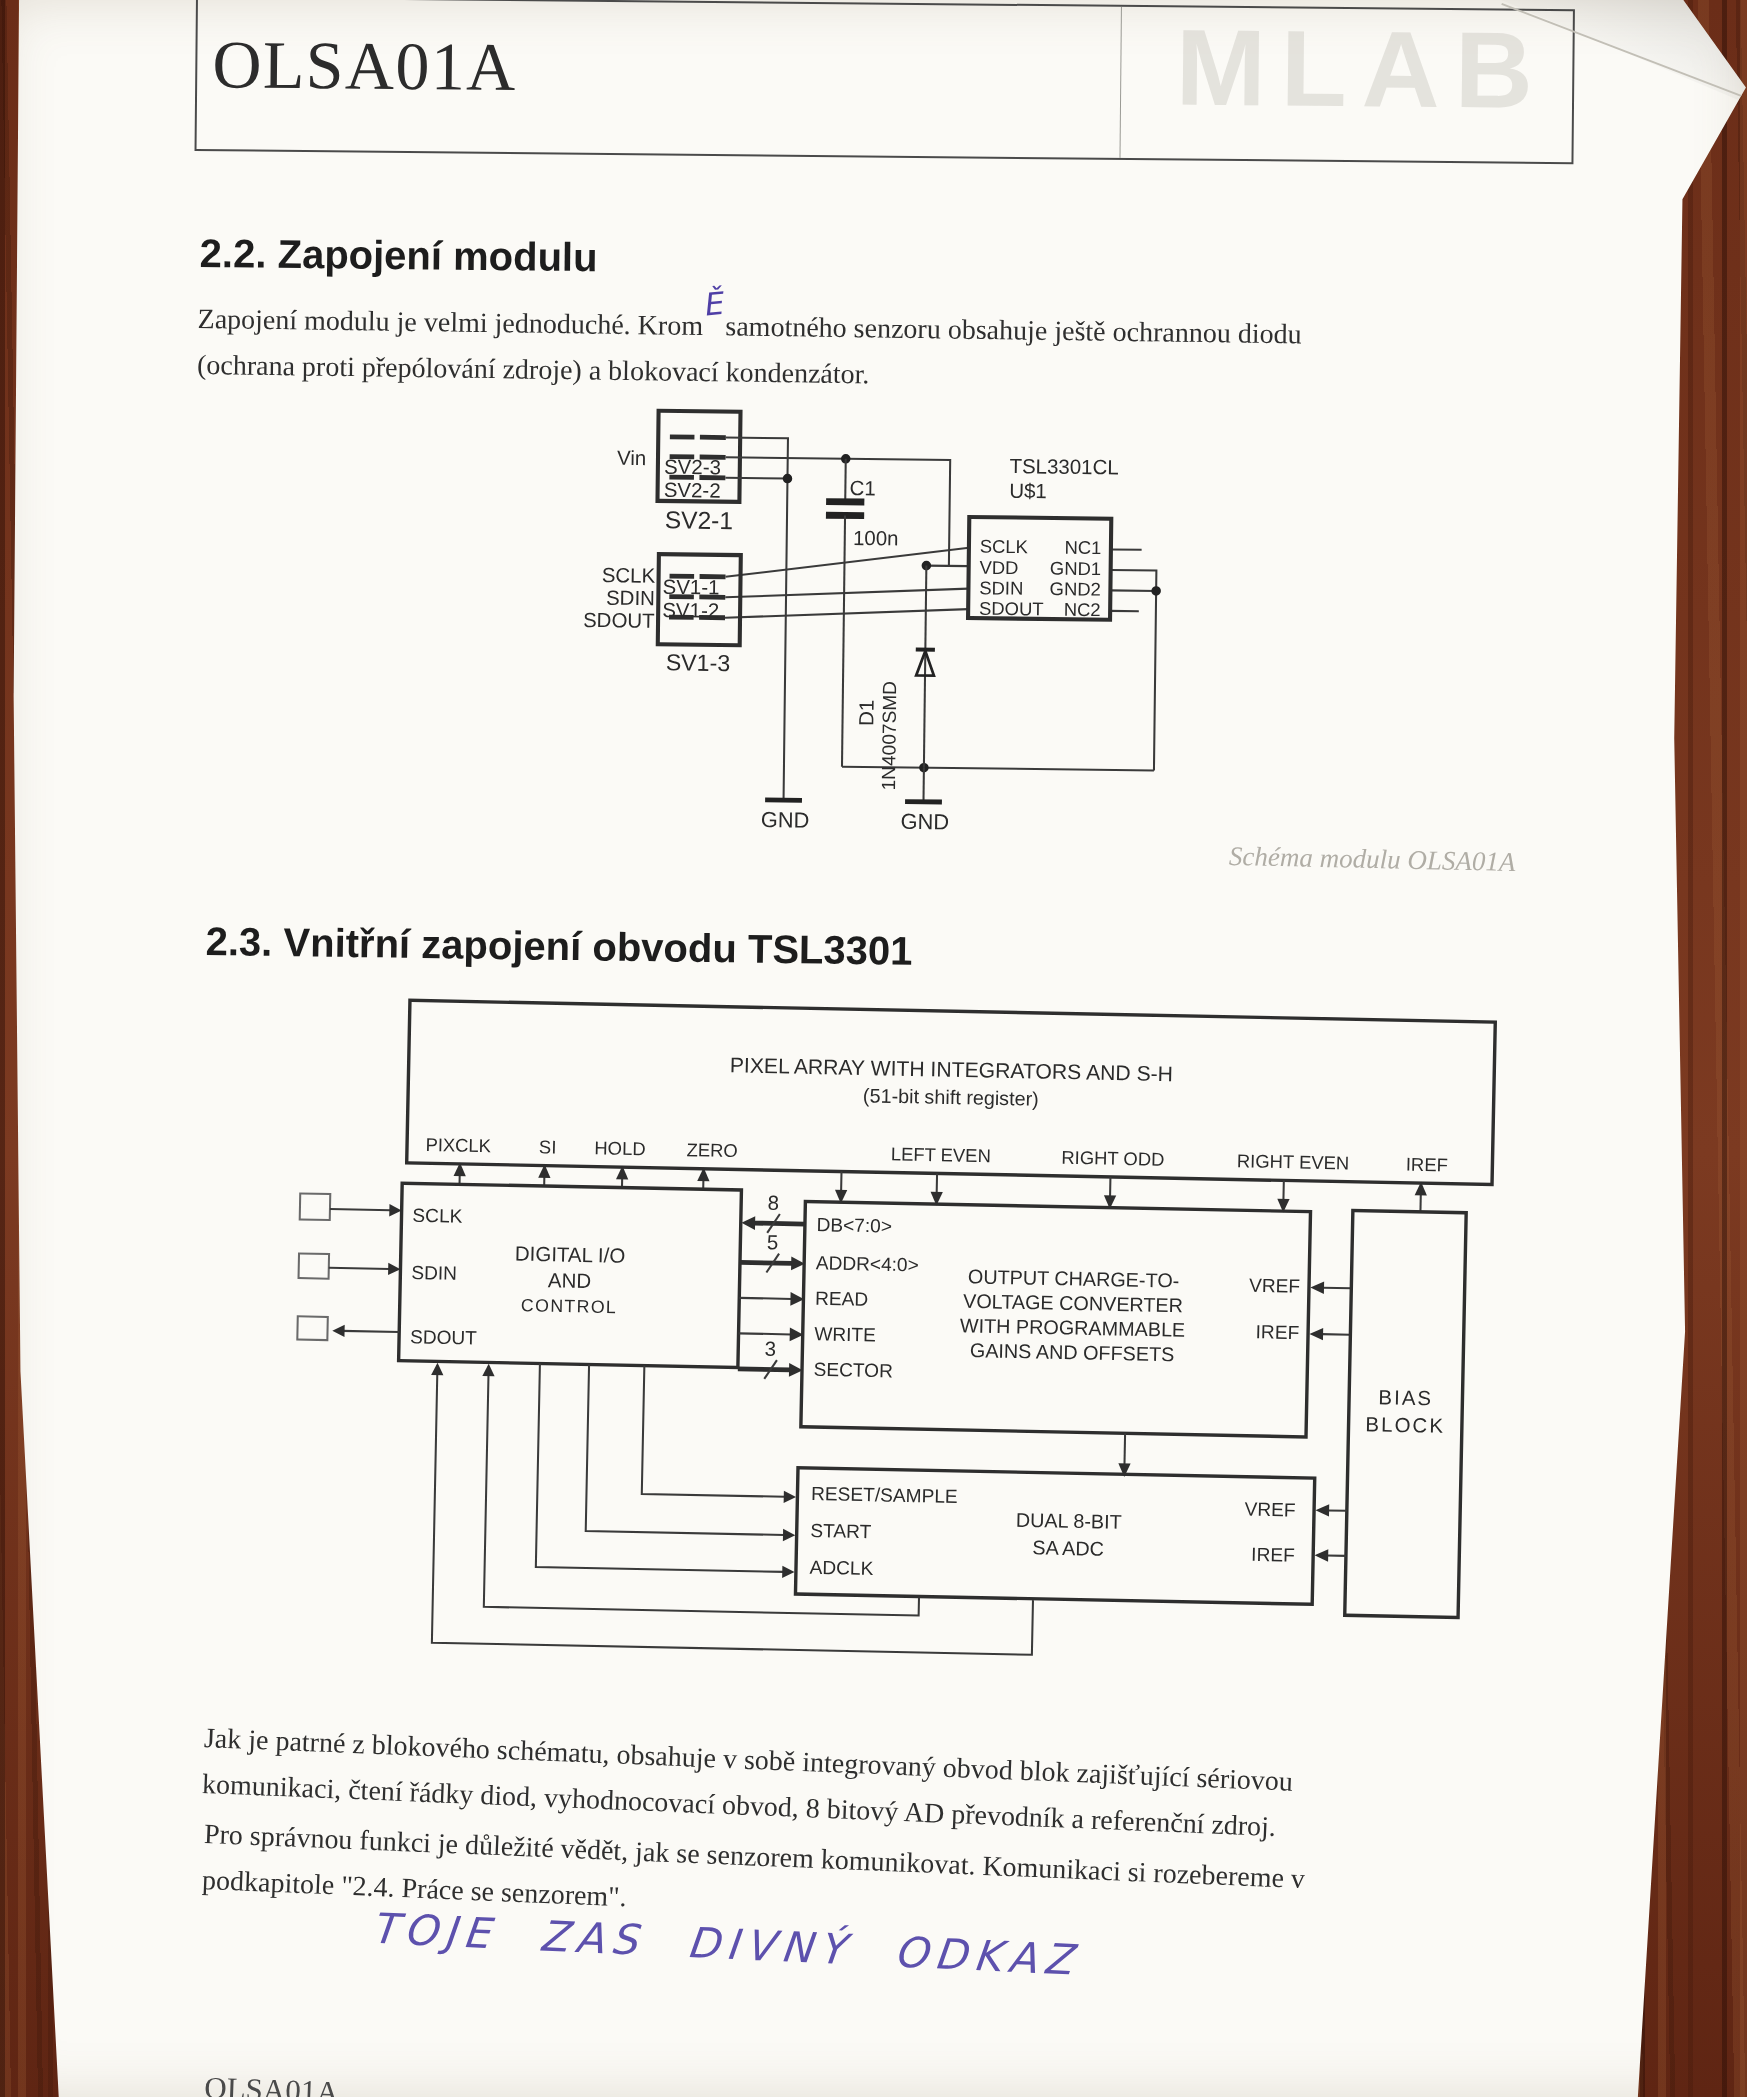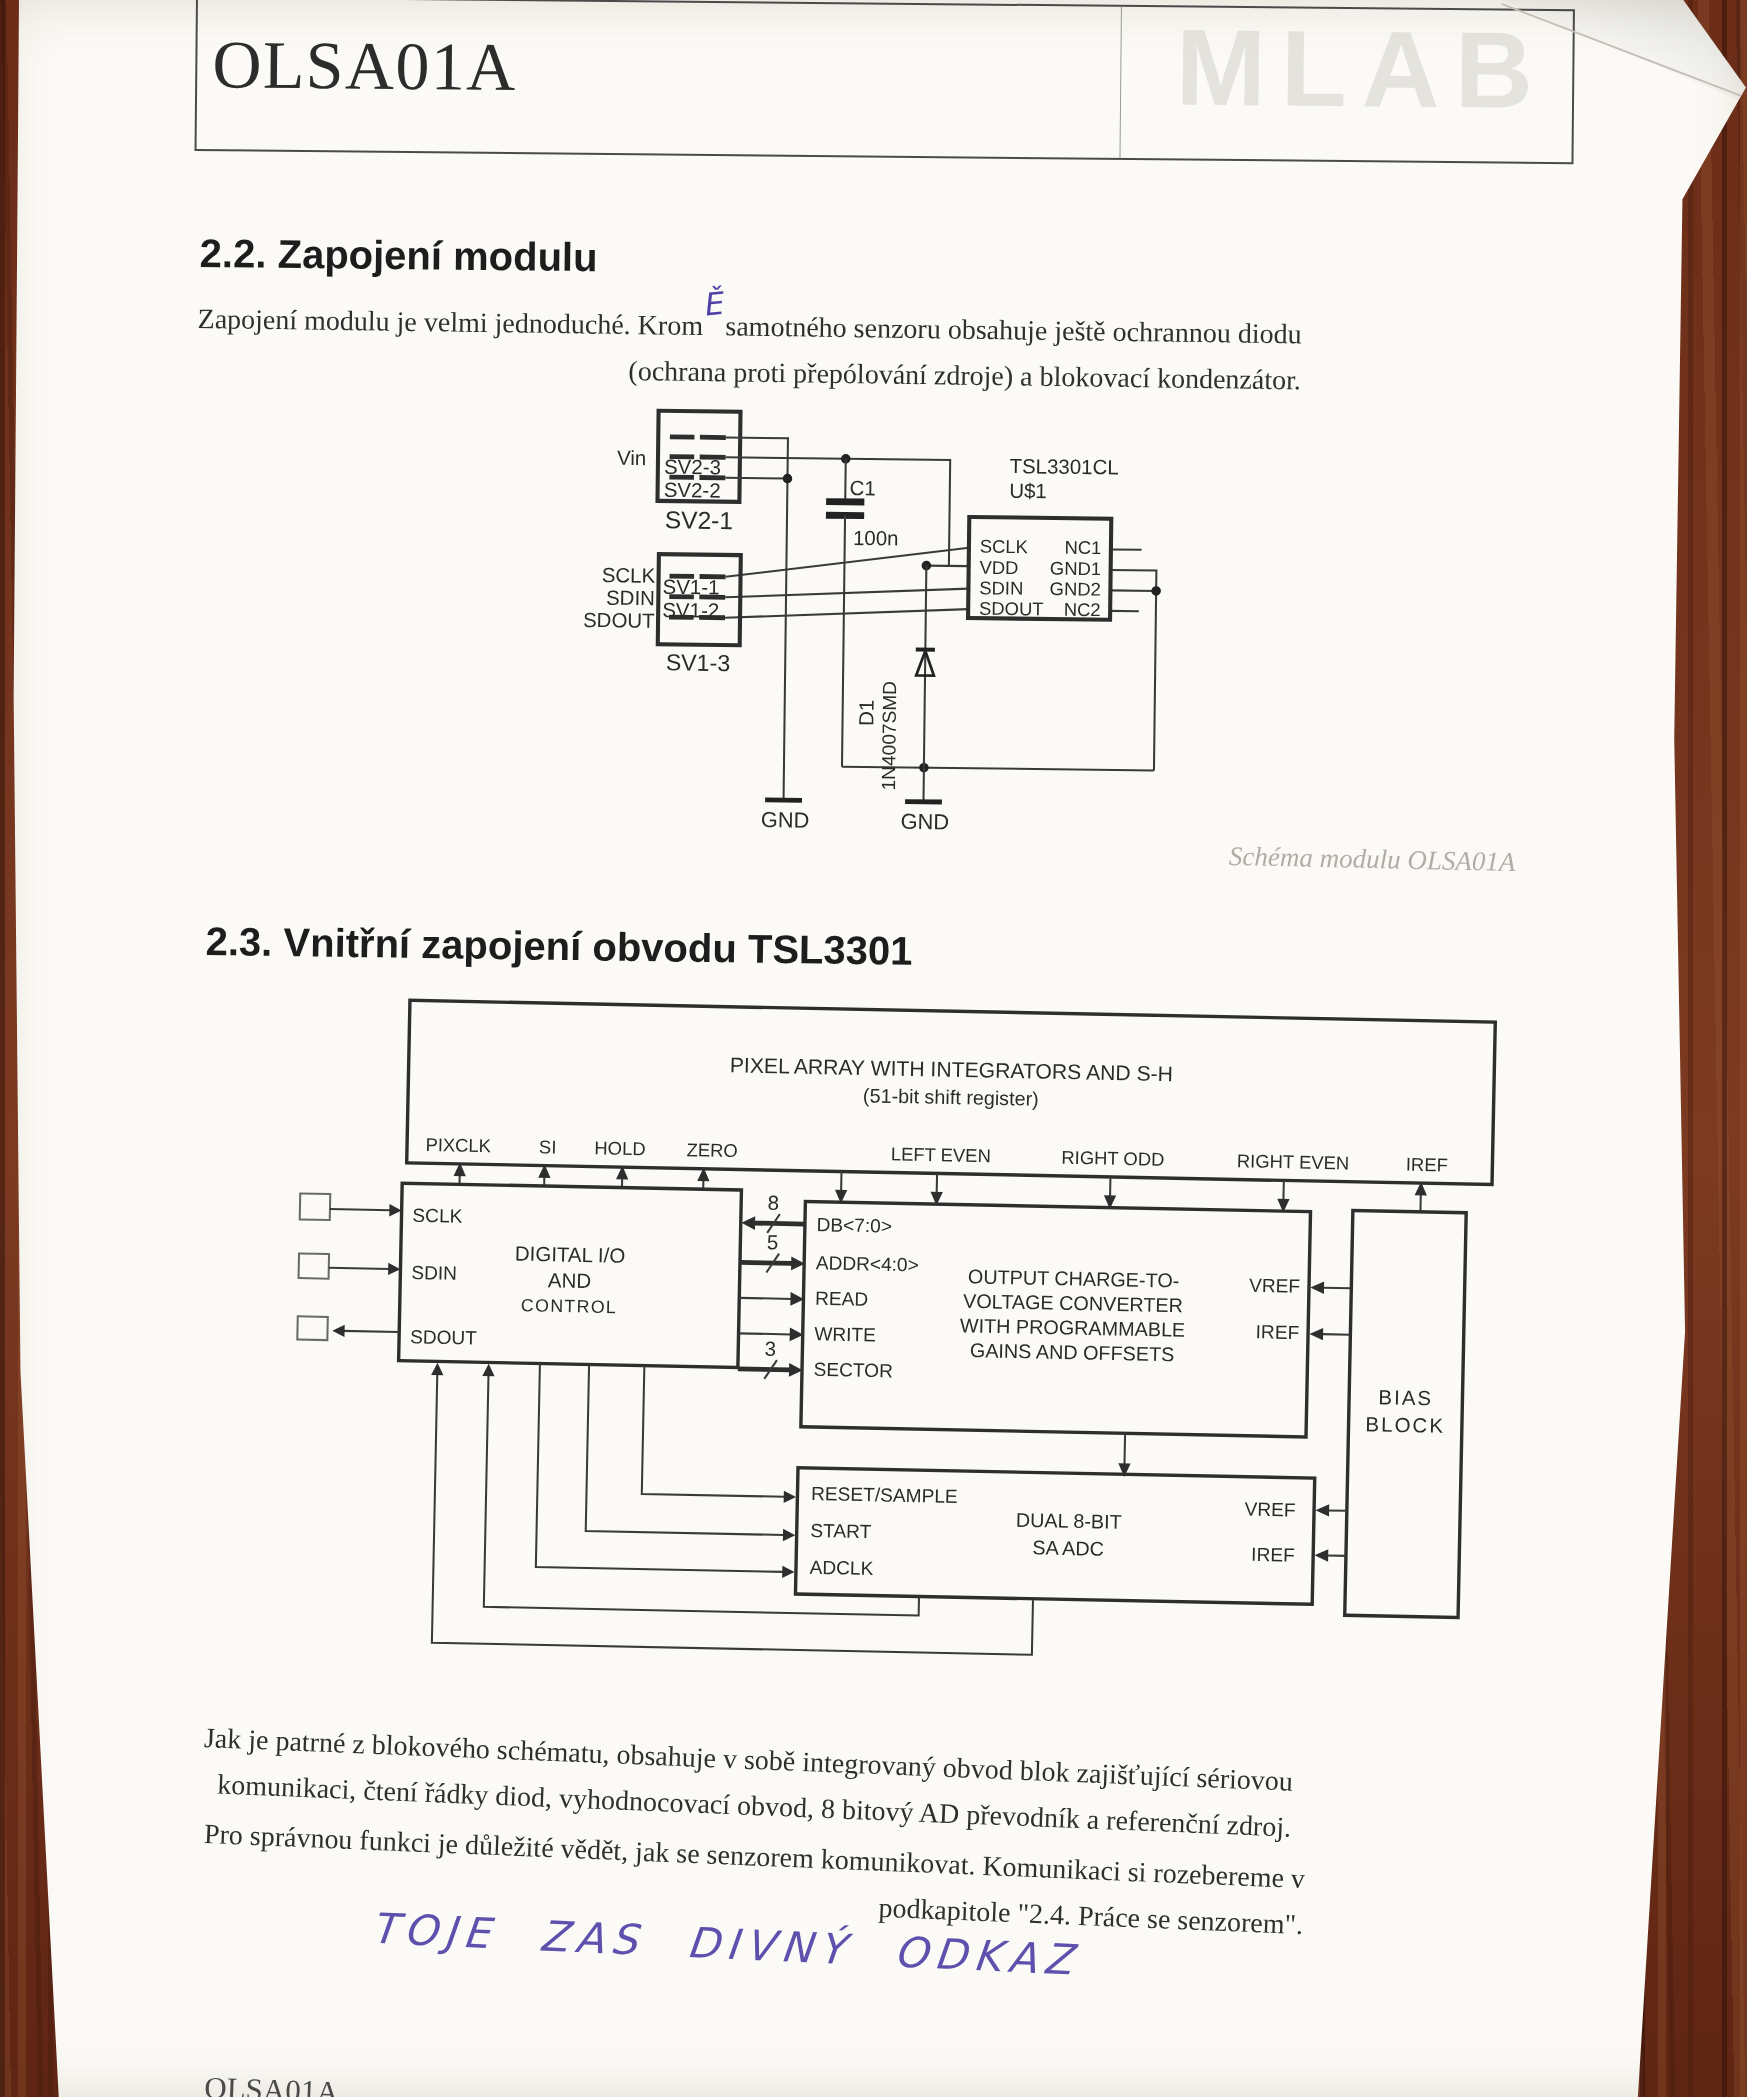--- a/index.html
+++ b/index.html
@@ -9,21 +9,20 @@
     background-color:#6e2e1a;
     background-image:
       repeating-linear-gradient(90deg, rgba(40,12,5,.45) 0 4.8px, rgba(0,0,0,0) 4.8px 18px, rgba(150,84,48,.35) 18px 26px, rgba(0,0,0,0) 26px 48px, rgba(70,26,12,.4) 48px 53px, rgba(0,0,0,0) 53px 82px),
       repeating-linear-gradient(89deg, rgba(160,95,55,.25) 0 11px, rgba(0,0,0,0) 11px 38px, rgba(55,20,8,.3) 38px 43px, rgba(0,0,0,0) 43px 102px),
       linear-gradient(180deg,#6b2d18,#7c3a21 55%,#5f2513);
   }
   .page{
     position:absolute;inset:0;background:#fbfaf6;
     clip-path:polygon(1.09% 0, 96.3% 0, 99.88% 4.17%, 96.25% 9.5%, 95.78% 35.2%, 96.4% 63.5%, 93.7% 100%, 3.36% 100%, 1.17% 65.4%, 0.78% 33.2%);
     box-shadow:inset 0 0 55px rgba(110,90,55,.18);
-    text-align:right;
   }
   .fold-shade{position:absolute;left:1501px;top:0;width:247px;height:104px;
     background:linear-gradient(205deg, rgba(0,0,0,.10), rgba(0,0,0,0) 65%);
     clip-path:polygon(0 0,100% 100%,100% 0);}
   .fold-crease{position:absolute;left:1502px;top:2.7px;width:258px;height:2px;background:#c2bfb6;
     transform:rotate(21deg);transform-origin:left top;}
   .header-box{position:absolute;left:196px;top:-4.1px;width:1375px;height:151px;
     border:2.7px solid #4a4a4a;transform:rotate(0.55deg);transform-origin:left top;}
   .header-divider{position:absolute;left:923px;top:0;width:1.4px;height:100%;background:#9a9a94;}
   .page-title{position:absolute;left:15px;top:27px;font-family:"Liberation Serif",serif;

